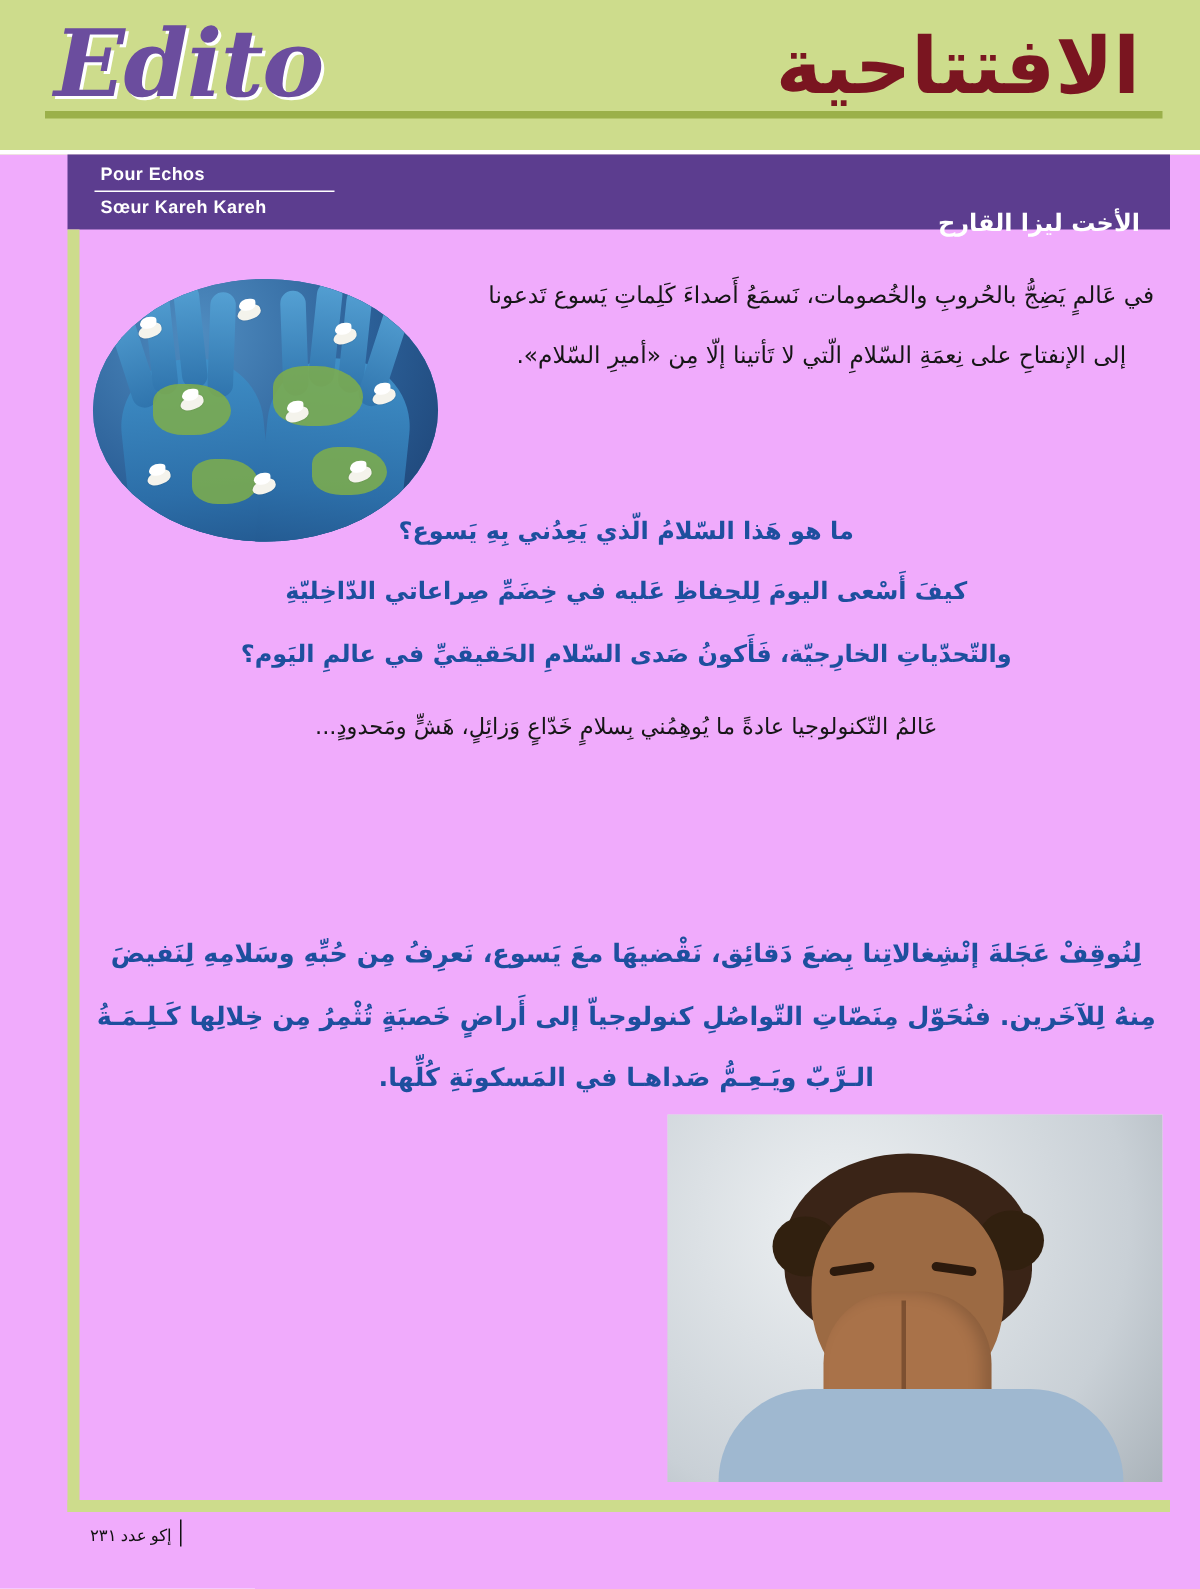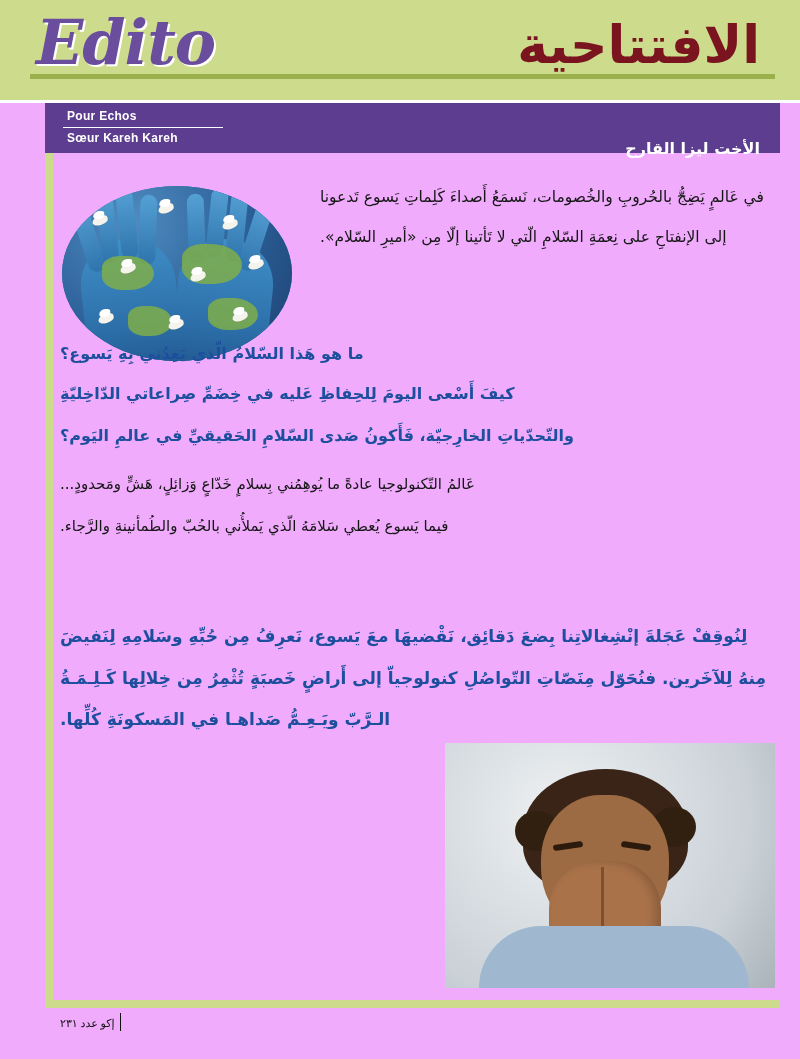--- a/index.html
+++ b/index.html
@@ -202,21 +202,21 @@
     left: 3px; top: -5px;
     width: 11px; height: 8px;
     background: #ffffff;
     border-radius: 70% 30% 60% 40%;
     transform: rotate(18deg);
   }
 
   
   .ar-block {
     direction: rtl;
-    text-align: left;
+    text-align: center;
     font-family: "DejaVu Sans", sans-serif;
     color: #1b1b1b;
   }
   .p-intro {
     position: absolute;
     right: 0;
     top: 10px;
     width: 455px;
     font-size: 15.5px;
     line-height: 2.55;
@@ -420,21 +420,20 @@
       <div class="dove" style="left:36px;  top:128px;"></div>
       <div class="dove" style="left:106px; top:134px;"></div>
       <div class="dove" style="left:170px; top:126px;"></div>
     </div>
 
     <div class="ar-block p-intro">في عَالمٍ يَضِجُّ بالحُروبِ والخُصومات، نَسمَعُ أَصداءَ كَلِماتِ يَسوع تَدعونا إلى الإنفتاحِ على نِعمَةِ السّلامِ الّتي لا تَأتينا إلّا مِن «أميرِ السّلام».</div>
     <div class="ar-block p-q2">كيفَ أَسْعى اليومَ لِلحِفاظِ عَليه في خِضَمِّ صِراعاتي الدّاخِليّةِ</div>
     <div class="ar-block p-q1">ما هو هَذا السّلامُ الّذي يَعِدُني بِهِ يَسوع؟</div>
     <div class="ar-block p-q3">والتّحدّياتِ الخارِجيّة، فَأَكونُ صَدى السّلامِ الحَقيقيِّ في عالمِ اليَوم؟</div>
     <div class="ar-block p-body2">عَالمُ التّكنولوجيا عادةً ما يُوهِمُني بِسلامٍ خَدّاعٍ وَزائِلٍ، هَشٍّ ومَحدودٍ...</div>
-    <div class="ar-block p-body2" style="top:340px;">فيما يَسوع يُعطي سَلامَهُ الّذي يَملأُني بالحُبّ والطُمأنينةِ والرَّجاء.</div>
     <div class="ar-block p-closing">لِنُوقِفْ عَجَلةَ إنْشِغالاتِنا بِضعَ دَقائِق، نَقْضيهَا معَ يَسوع، نَعرِفُ مِن حُبِّهِ وسَلامِهِ لِنَفيضَ مِنهُ لِلآخَرين. فنُحَوّل مِنَصّاتِ التّواصُلِ كنولوجياّ إلى أَراضٍ خَصبَةٍ تُثْمِرُ مِن خِلالِها كَـلِـمَـةُ الـرَّبّ ويَـعِـمُّ صَداهـا في المَسكونَةِ كُلِّها.</div>
 
     <div class="boy-img">
       <div class="bg"></div>
       <div class="hair"></div>
       <div class="face"></div>
       <div class="brow-l"></div>
       <div class="brow-r"></div>
       <div class="hands"></div>
       <div class="shirt"></div>

